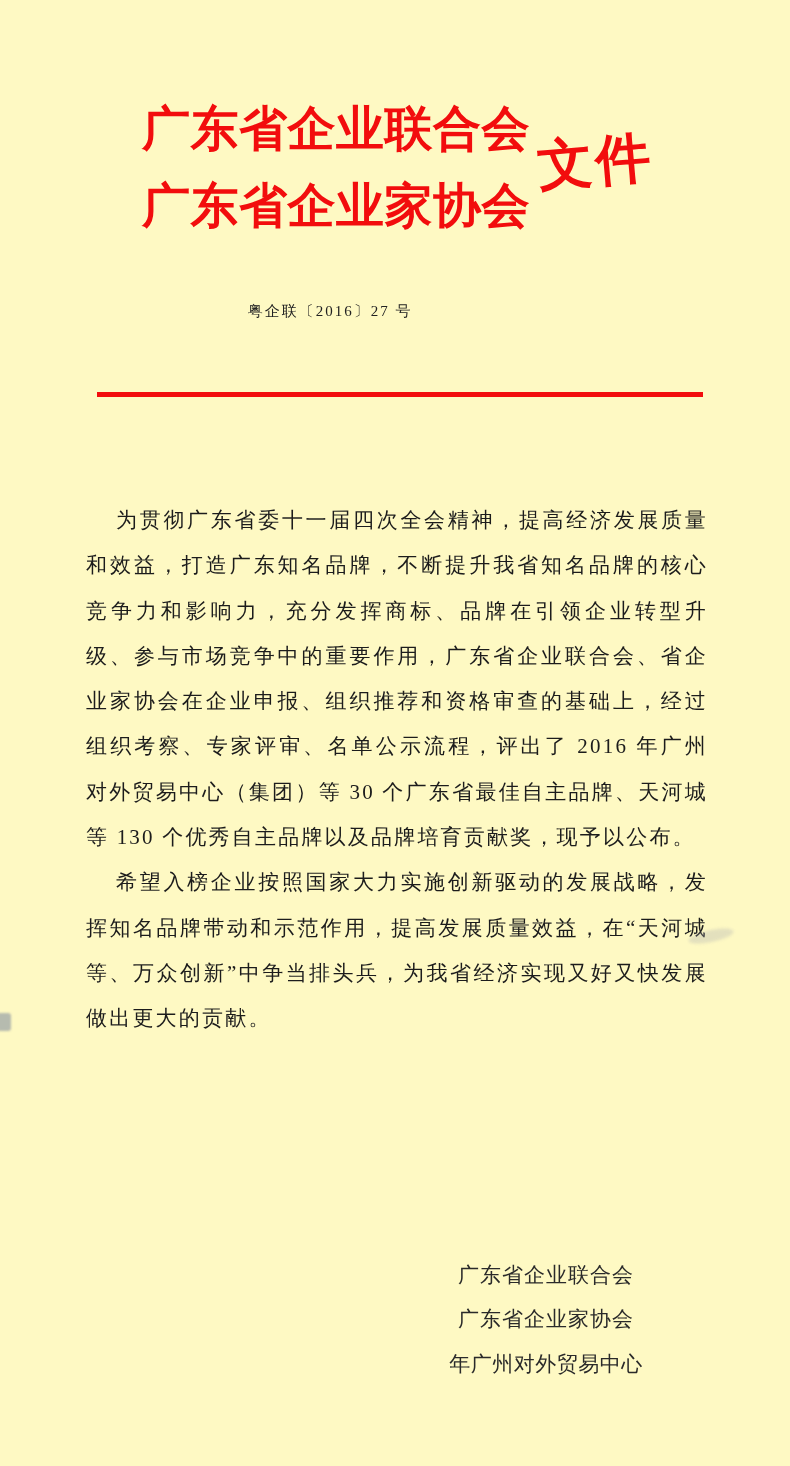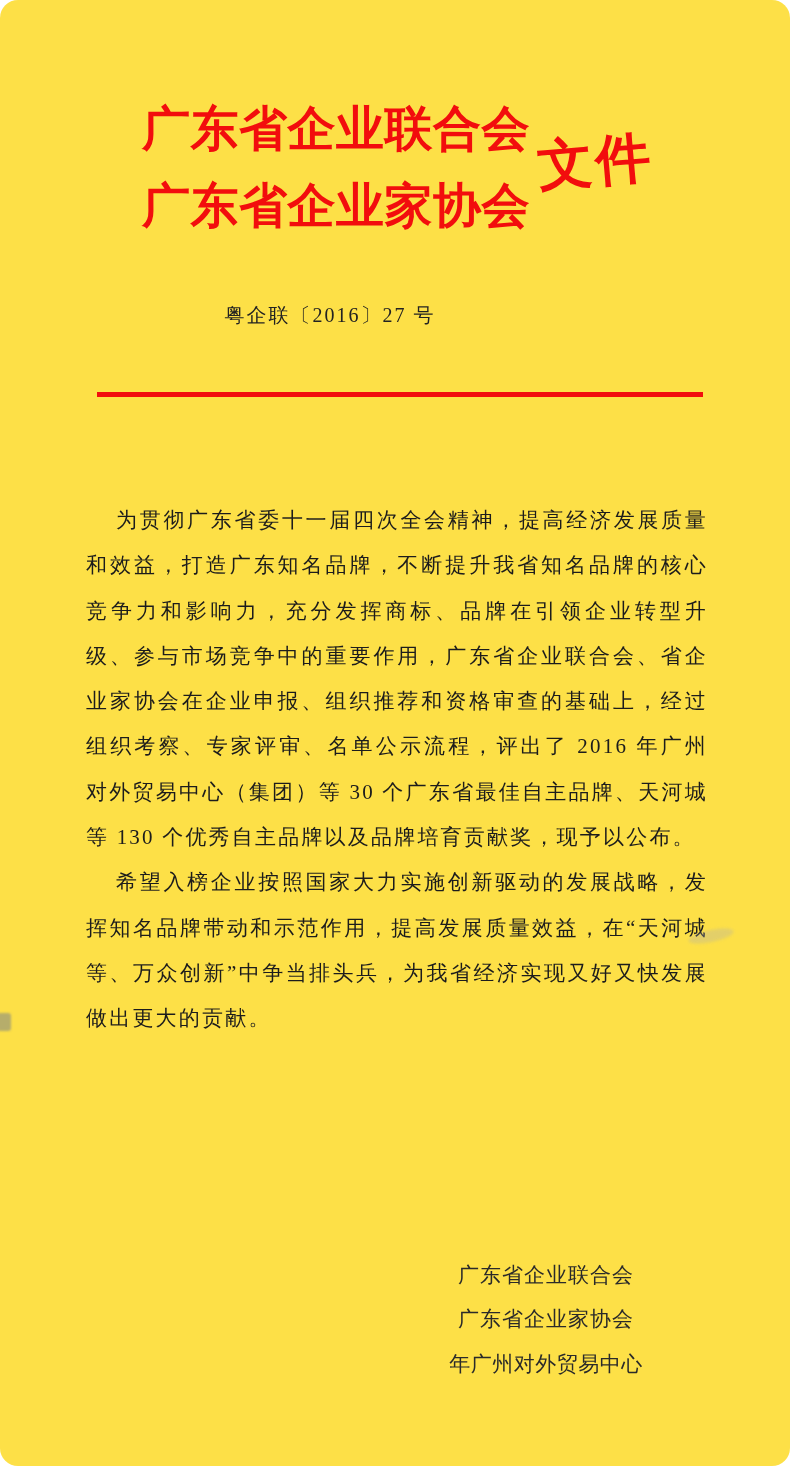--- a/index.html
+++ b/index.html
@@ -5,22 +5,21 @@
   html, body { margin: 0; padding: 0; }
   body {
     width: 790px; height: 1466px;
     background: #ffffff;
     font-family: "Liberation Serif", "DejaVu Serif", serif;
     position: relative;
     overflow: hidden;
   }
   .page {
     position: absolute; inset: 0;
-    background: #fde047;
-    border-radius: 18px;
+    background: #fef9c3;
   }
   
   .org-lines {
     position: absolute;
     left: 142px; top: 90px;
     color: var(--accent, #f20d0d);
     font-weight: bold;
     font-size: 48px;
     line-height: 77px;
     letter-spacing: 0.5px;
@@ -35,21 +34,21 @@
     letter-spacing: 3px;
     white-space: nowrap;
     transform: rotate(-5deg);
     transform-origin: left bottom;
   }
   .doc-number {
     position: absolute;
     left: 0; top: 302px;
     width: 660px;
     text-align: center;
-    font-size: 20px;
+    font-size: 15px;
     letter-spacing: 2px;
     color: #222222;
     white-space: nowrap;
   }
   .red-divider {
     position: absolute;
     left: 97px; top: 392px;
     width: 606px; height: 5px;
     background: var(--accent, #f20d0d);
   }

